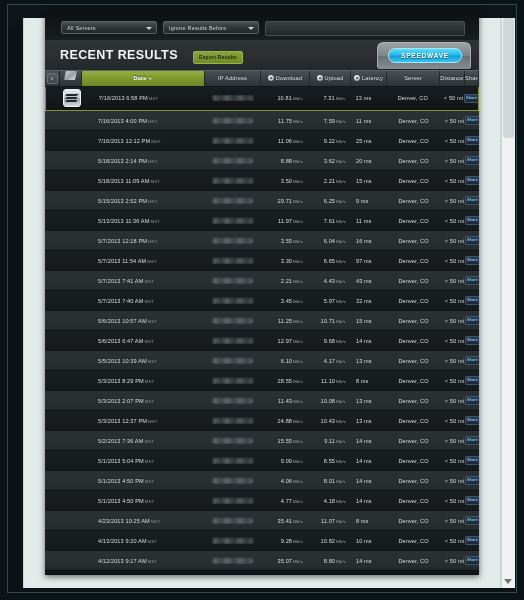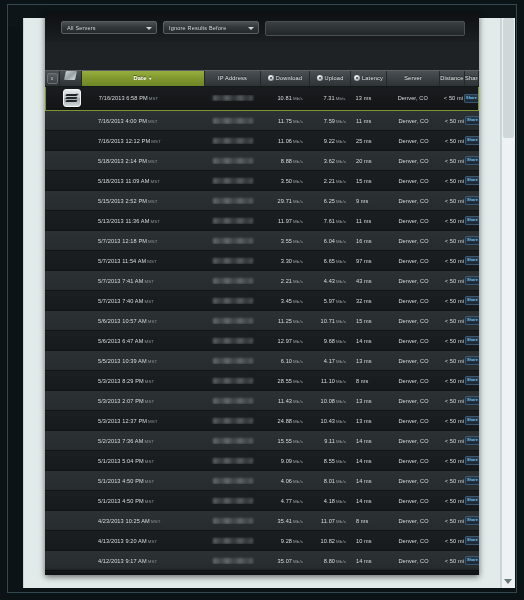--- a/index.html
+++ b/index.html
@@ -408,20 +408,27 @@
         <span>All Servers</span>
         <span class="caret"></span>
       </div>
       <div class="select" id="select-ignore">
         <span>Ignore Results Before</span>
         <span class="caret"></span>
       </div>
       <div id="filter-blank"></div>
     </div>
 
+    <div id="titlerow">
+      <div id="page-title">RECENT RESULTS</div>
+      <div id="export-btn">Export Results</div>
+      <div id="speedwave-wrap">
+        <div id="speedwave-pill">SPEEDWAVE</div>
+      </div>
+    </div>
 
     <div id="thead">
       <div class="th th-x">
         <span class="close-x">x</span>
       </div>
       <div class="th th-flag">
         <span class="flag-glyph"></span>
       </div>
       <div class="th th-date sorted">
         <span>Date</span>

